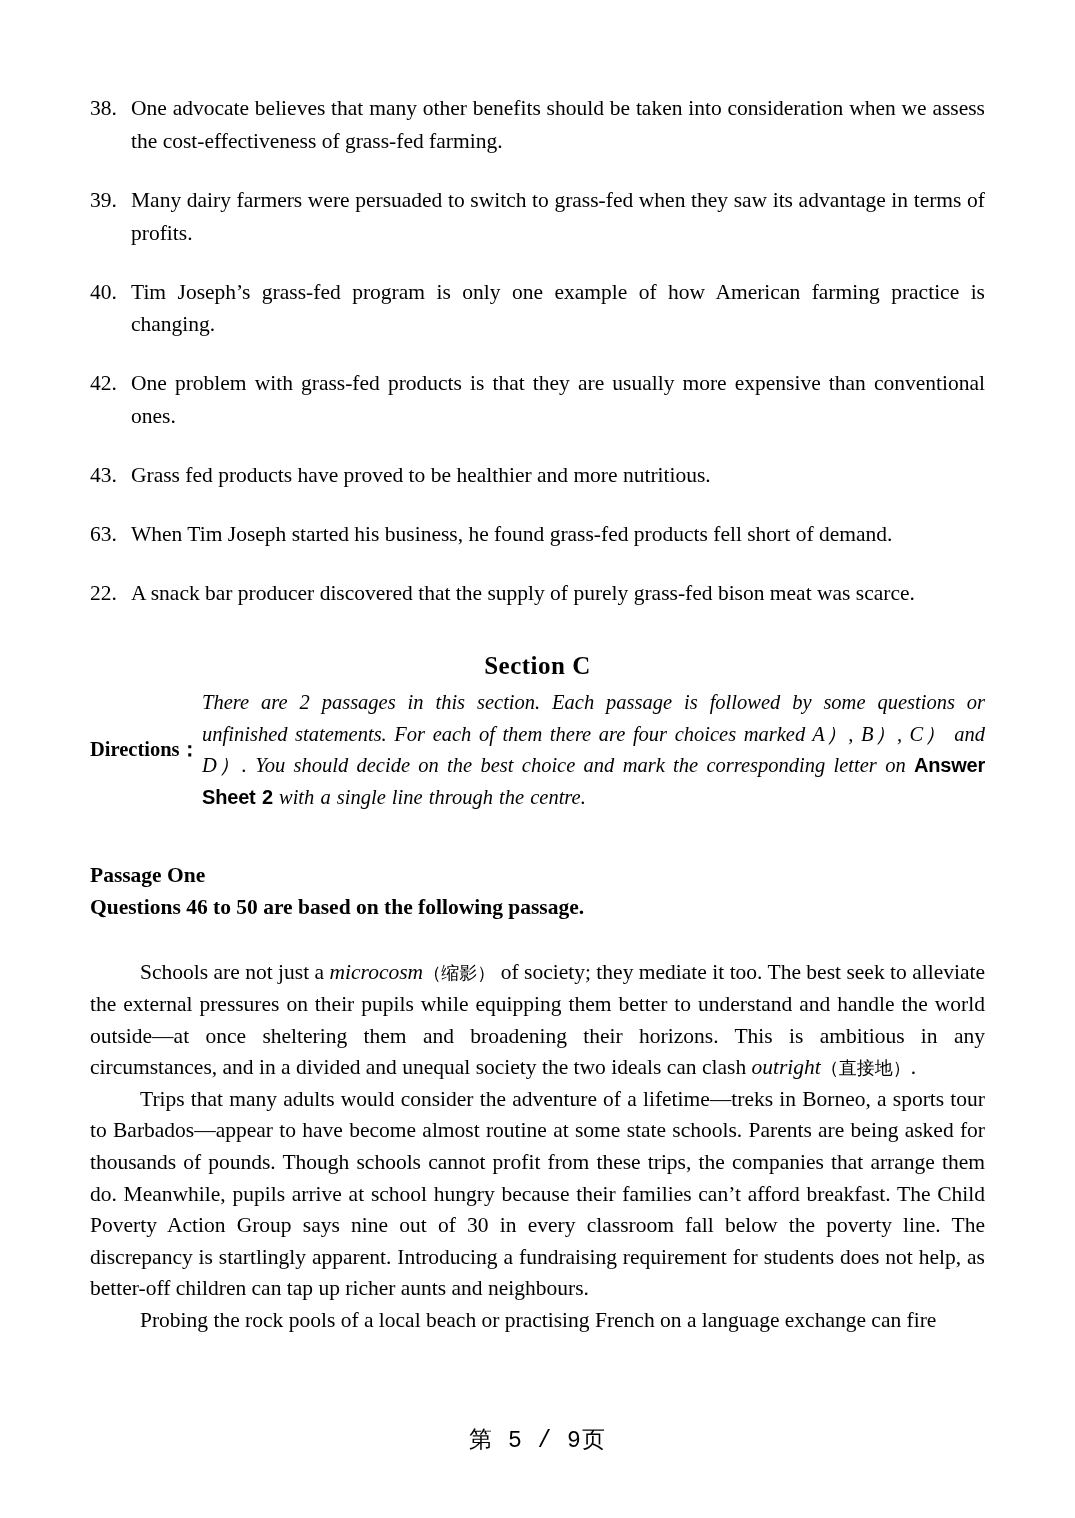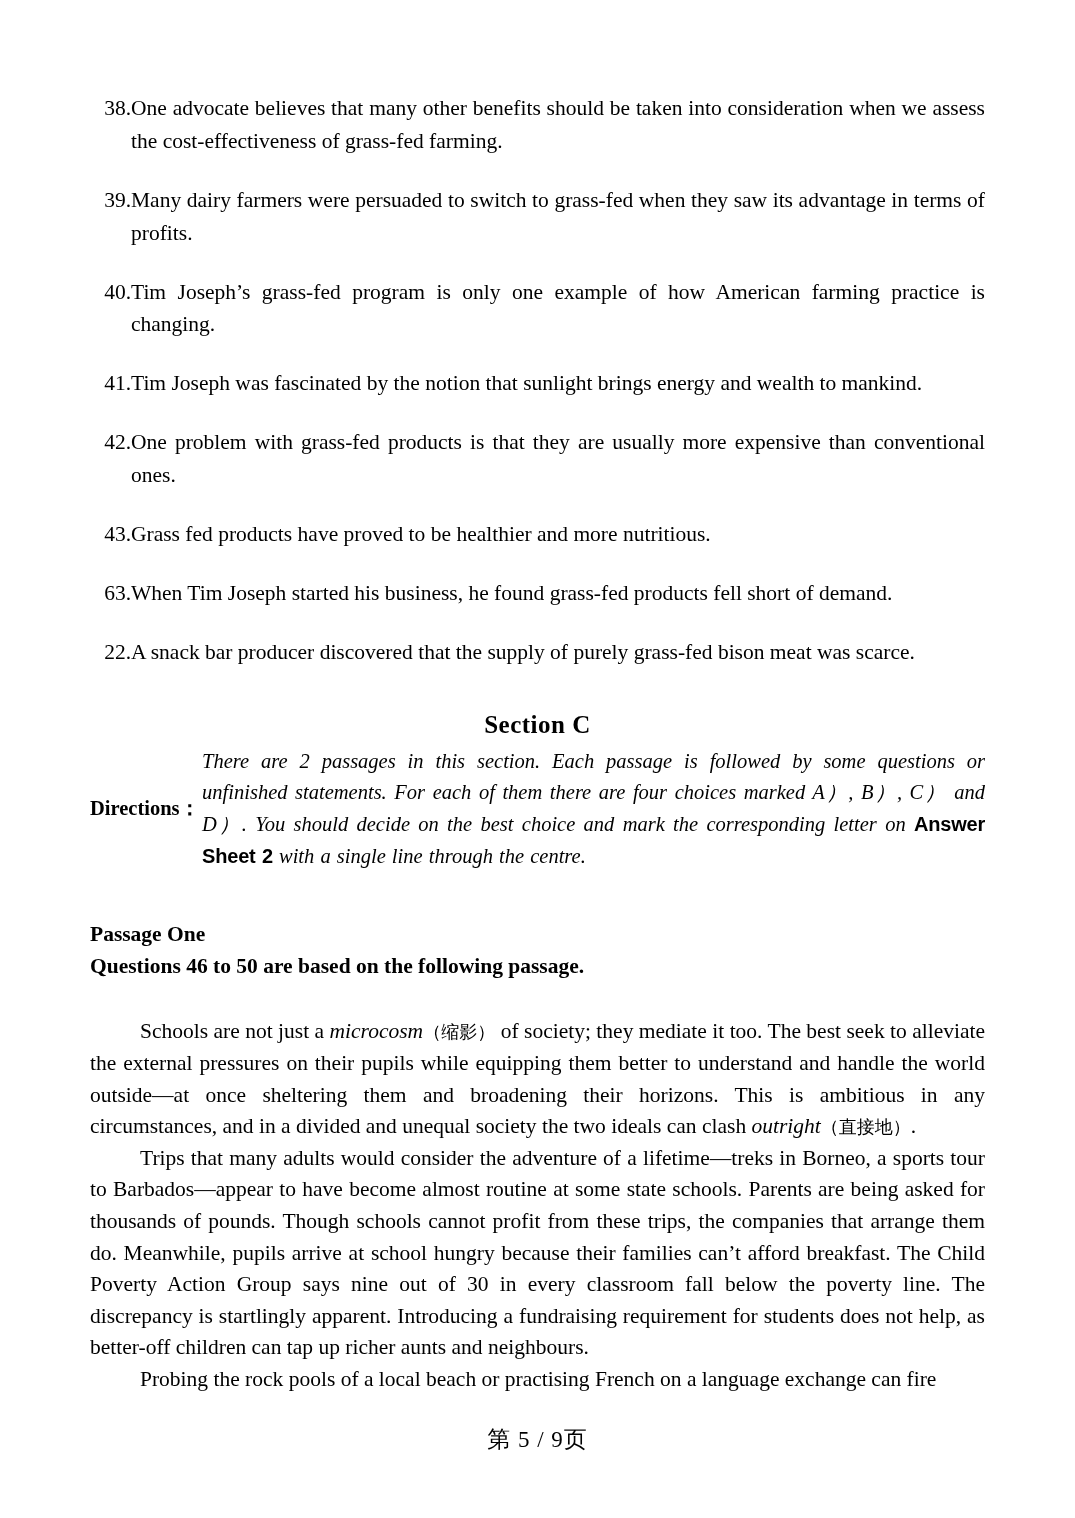--- a/index.html
+++ b/index.html
@@ -38,21 +38,21 @@
     align-items: flex-start;
     font-size: 21.5px;
     line-height: 1.53;
     margin-bottom: 26px;
     text-align: justify;
     text-justify: inter-word;
   }
   .q-num {
     flex: 0 0 auto;
     width: 41px;
-    text-align: right;
+    text-align: left;
     white-space: nowrap;
   }
   .q-text {
     flex: 1 1 auto;
     text-align: justify;
     text-justify: inter-word;
     hyphens: none;
   }
   .q-text.single {
     text-align: left;
@@ -128,21 +128,21 @@
     font-style: italic;
   }
 
   
   .footer {
     position: absolute;
     left: 0;
     right: 0;
     top: 1424px;
     text-align: center;
-    font-family: Liberation Serif, serif;
+    font-family: Liberation Mono, monospace;
     font-size: 23px;
     letter-spacing: 1px;
   }
 </style>
 </head>
 <body>
 
 <div class="page">
 
   <ul class="q-list">
@@ -150,24 +150,20 @@
       <span class="q-num">38.</span>
       <span class="q-text">One advocate believes that many other benefits should be taken into consideration when we assess the cost-effectiveness of grass-fed farming.</span>
     </li>
     <li class="q-item">
       <span class="q-num">39.</span>
       <span class="q-text">Many dairy farmers were persuaded to switch to grass-fed when they saw its advantage in terms of profits.</span>
     </li>
     <li class="q-item">
       <span class="q-num">40.</span>
       <span class="q-text">Tim Joseph’s grass-fed program is only one example of how American farming practice is changing.</span>
-    </li>
-    <li class="q-item">
-      <span class="q-num">41.</span>
-      <span class="q-text single">Tim Joseph was fascinated by the notion that sunlight brings energy and wealth to mankind.</span>
     </li>
     <li class="q-item">
       <span class="q-num">42.</span>
       <span class="q-text">One problem with grass-fed products is that they are usually more expensive than conventional ones.</span>
     </li>
     <li class="q-item">
       <span class="q-num">43.</span>
       <span class="q-text single">Grass fed products have proved to be healthier and more nutritious.</span>
     </li>
     <li class="q-item">

